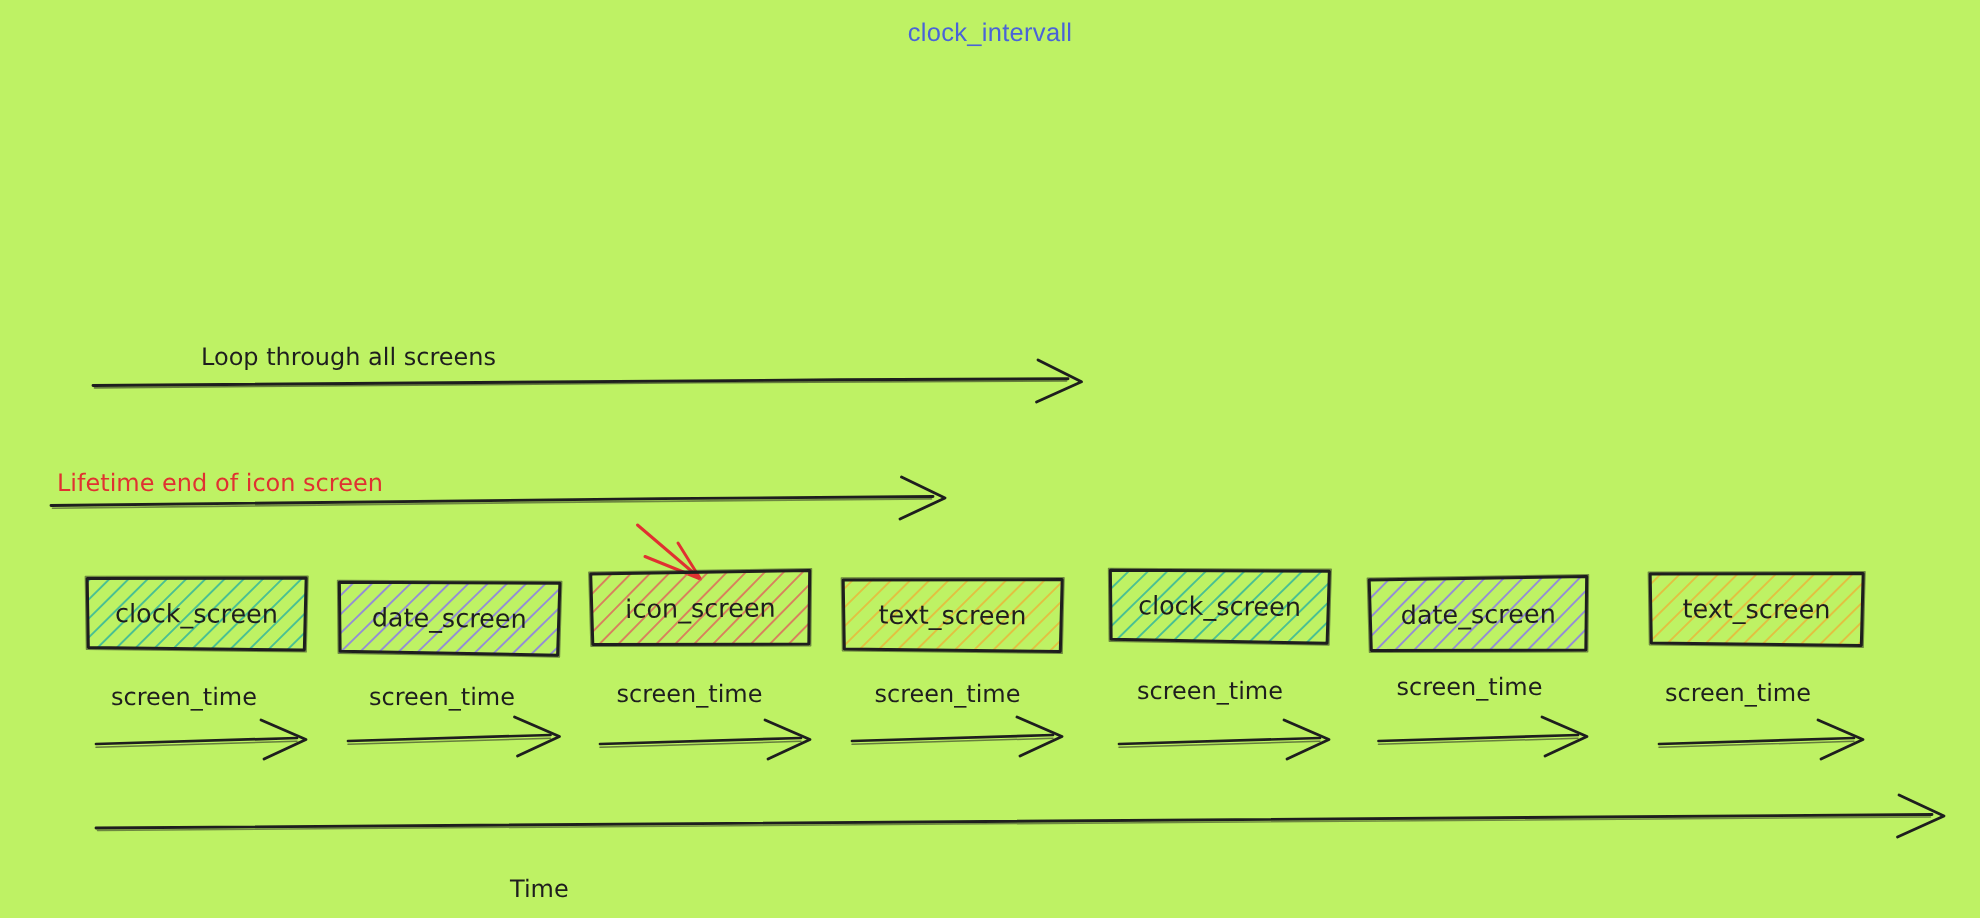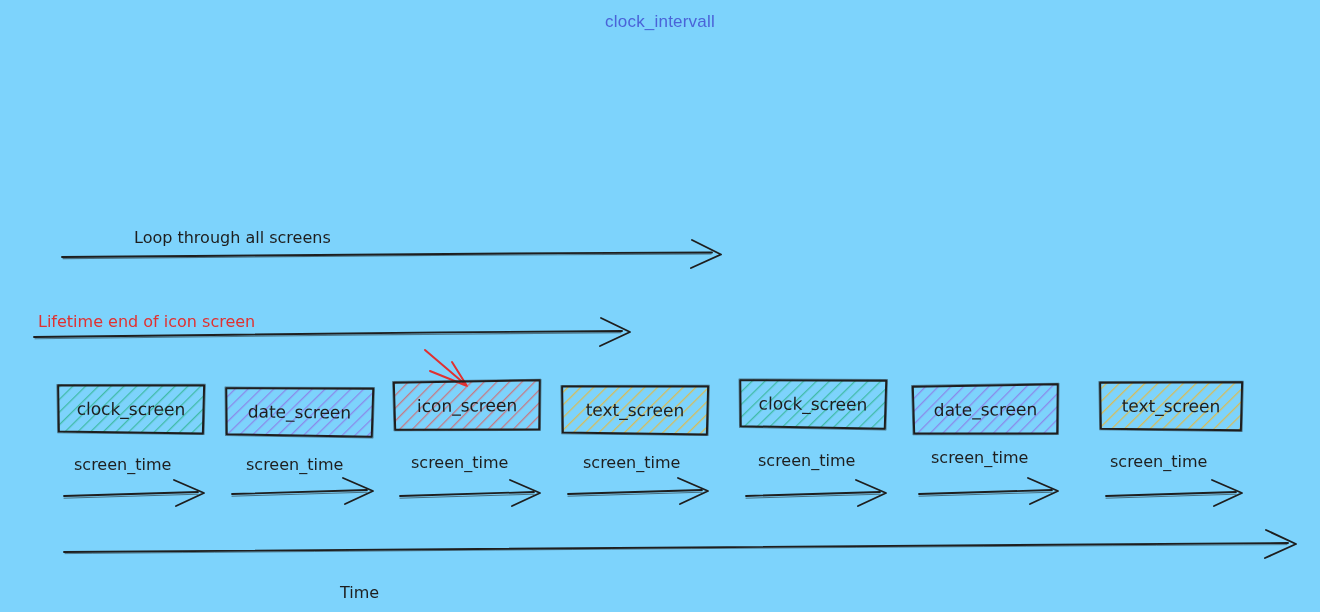--- a/index.html
+++ b/index.html
@@ -8,21 +8,21 @@
     padding: 0;
     background: #ffffff;
   }
   body {
     font-family: "DejaVu Sans", sans-serif;
   }
   #canvas {
     position: relative;
     width: 1320px;
     height: 612px;
-    background: #7dd3fc;
+    background: #bef264;
     overflow: hidden;
   }
   #sketch {
     position: absolute;
     left: 0;
     top: 0;
     width: 1320px;
     height: 612px;
   }
   .title {

